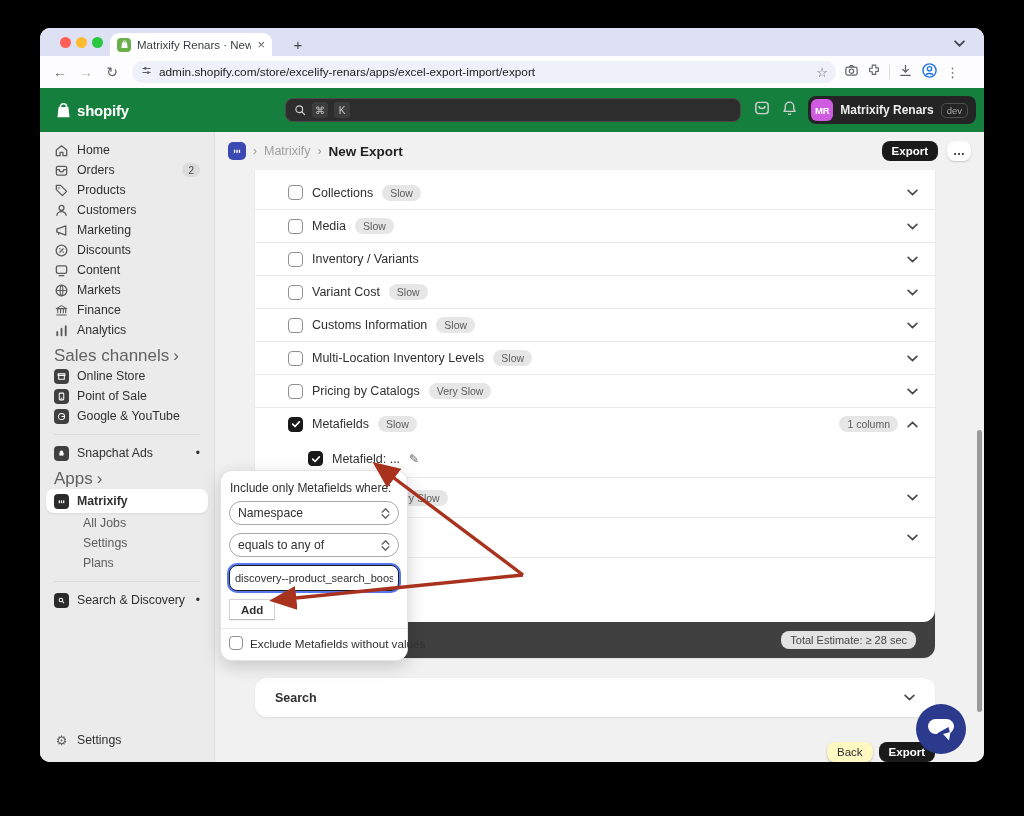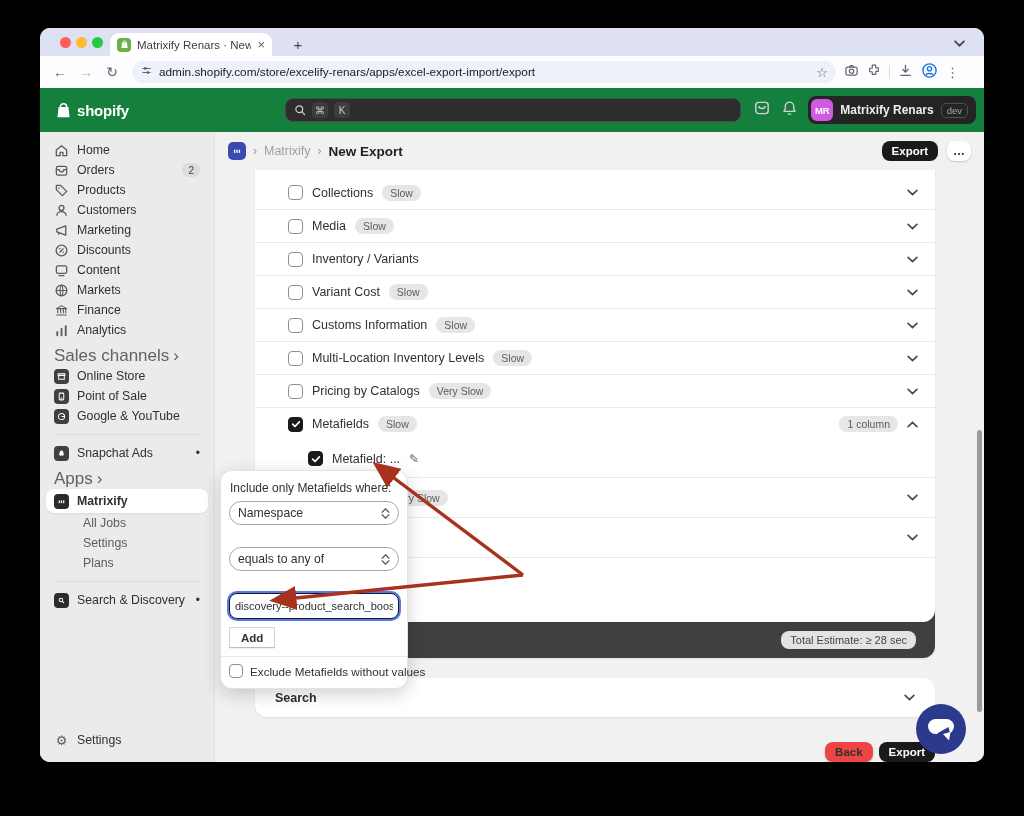--- a/index.html
+++ b/index.html
@@ -85,26 +85,26 @@
   .pencil{color:#5c5c5c;font-size:12px;}
   .hrowA{height:40px;display:flex;align-items:center;padding:0 17px 0 130px;border-top:1px solid #ebebeb;}
   .hrowB{height:40px;display:flex;align-items:center;padding:0 17px;border-top:1px solid #ebebeb;}
   .filler{height:65px;border-top:1px solid #ebebeb;border-radius:0 0 12px 12px;}
   .card-foot{height:36px;display:flex;align-items:center;justify-content:flex-end;padding-right:19px;text-align:right;}
   .est{background:#e3e3e3;color:#454545;font-size:11px;border-radius:8px;padding:0 9px;height:18px;display:flex;align-items:center;}
 
   .opt-card{margin-top:20px;width:680px;height:39px;background:#fff;border-radius:12px;box-shadow:0 1px 2px rgba(0,0,0,.08);display:flex;align-items:center;padding:0 20px;}
   .opt-title{font-size:12.5px;font-weight:700;color:#303030;flex:1;}
   .actions{margin-top:25px;display:flex;justify-content:flex-end;gap:6px;padding-right:-2px;}
-  .btn-back{background:#ef4444;border-radius:8px;height:20px;padding:0 10px;font-size:11.5px;font-weight:700;color:#303030;display:flex;align-items:center;box-shadow:0 1px 2px rgba(0,0,0,.25);}
+  .btn-back{background:#fef9c3;border-radius:8px;height:20px;padding:0 10px;font-size:11.5px;font-weight:400;color:#303030;display:flex;align-items:center;box-shadow:0 1px 2px rgba(0,0,0,.25);}
 
   
   .popover{position:absolute;left:220px;top:470px;width:188px;z-index:40;background:#fff;border:1px solid #e3e3e3;border-radius:12px;box-shadow:0 5px 18px rgba(0,0,0,.18);padding:8px;}
   .po-title{font-size:12px;color:#303030;margin:2px 0 6px 1px;}
-  .po-select{height:24px;border:1px solid #a8a8a8;border-radius:12px;display:flex;align-items:center;padding:0 8px;font-size:12.2px;color:#303030;margin-bottom:22px;background:#fff;}
+  .po-select{height:24px;border:1px solid #a8a8a8;border-radius:12px;display:flex;align-items:center;padding:0 8px;font-size:12.2px;color:#303030;margin-bottom:8px;background:#fff;}
   .po-select .sl{flex:1;}
   .updown{display:flex;flex-direction:column;gap:1px;}
   .po-input{width:100%;height:26px;border:1.5px solid #1a1a1a;border-radius:8px;box-shadow:0 0 0 2px #5577f0;font-size:11px;color:#303030;padding:0 5px;margin-bottom:8px;outline:none;}
   .po-add{height:21px;background:#fff;border:1px solid #d4d4d4;border-bottom-color:#bdbdbd;border-radius:1px;padding:0 11px;font-size:11.5px;font-weight:700;color:#303030;display:inline-flex;align-items:center;box-shadow:0 1px 0 rgba(0,0,0,.06);}
   .po-div{border-top:1px solid #e8e8e8;margin:8px -8px 7px -8px;}
   .po-check{display:flex;align-items:center;gap:7px;padding-bottom:2px;}
   .po-check .cb{width:14px;height:14px;}
   .po-check .clabel{font-size:11.7px;color:#303030;white-space:nowrap;}
 
   

